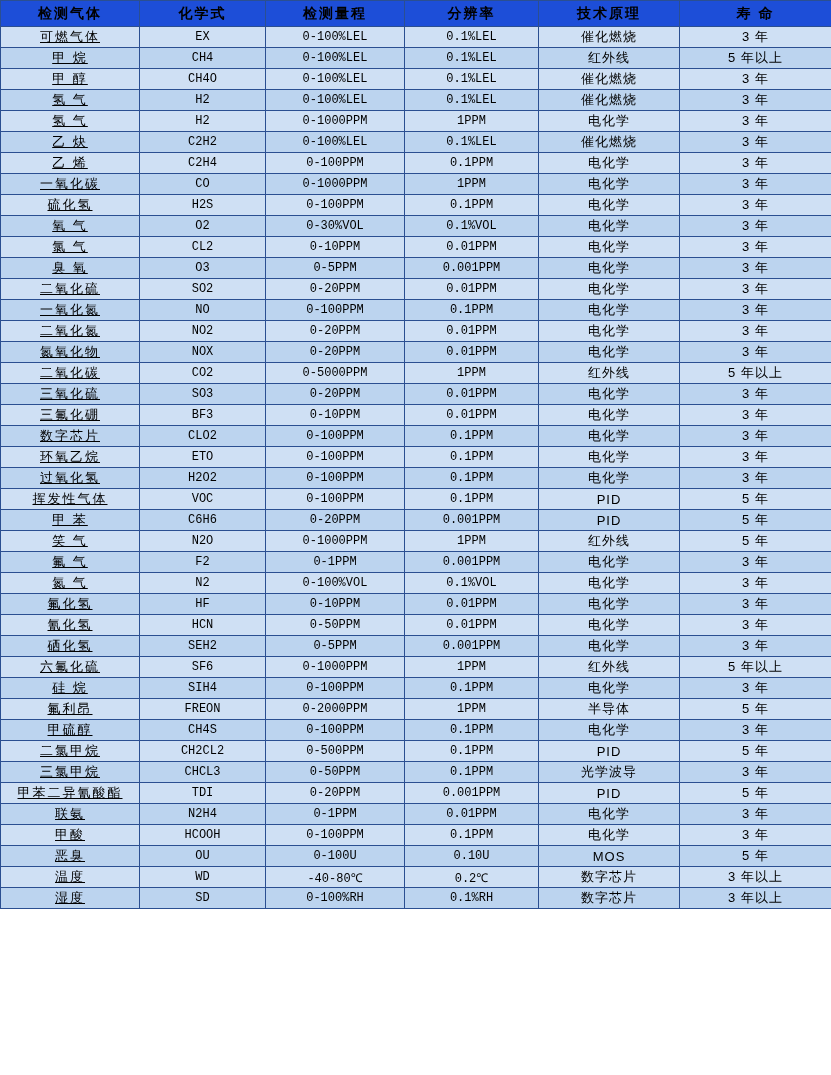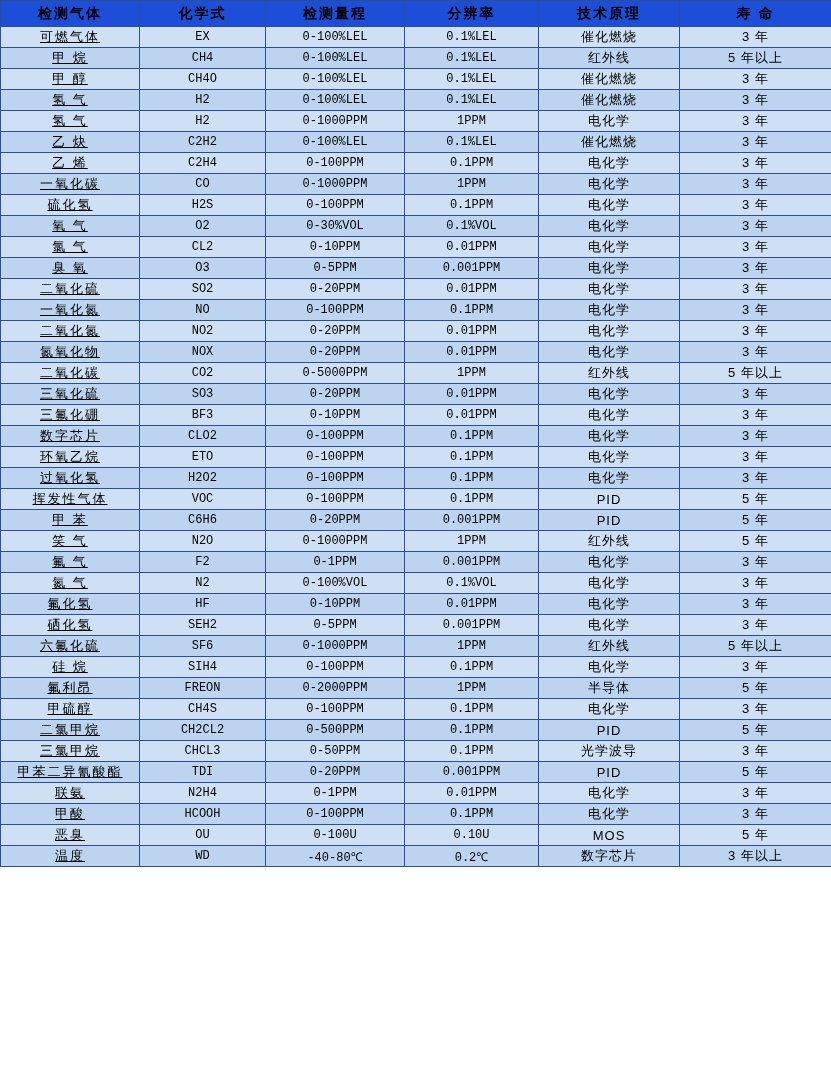--- a/index.html
+++ b/index.html
@@ -311,20 +311,28 @@
       </tr>
       <tr>
         <td class="col-name">氟化氢</td>
         <td class="col-formula">HF</td>
         <td class="col-range">0-10PPM</td>
         <td class="col-res">0.01PPM</td>
         <td class="col-principle">电化学</td>
         <td class="col-life">3 年</td>
       </tr>
       <tr>
+        <td class="col-name">氰化氢</td>
+        <td class="col-formula">HCN</td>
+        <td class="col-range">0-50PPM</td>
+        <td class="col-res">0.01PPM</td>
+        <td class="col-principle">电化学</td>
+        <td class="col-life">3 年</td>
+      </tr>
+      <tr>
         <td class="col-name">硒化氢</td>
         <td class="col-formula">SEH2</td>
         <td class="col-range">0-5PPM</td>
         <td class="col-res">0.001PPM</td>
         <td class="col-principle">电化学</td>
         <td class="col-life">3 年</td>
       </tr>
       <tr>
         <td class="col-name">六氟化硫</td>
         <td class="col-formula">SF6</td>
@@ -406,14 +414,22 @@
         <td class="col-life">5 年</td>
       </tr>
       <tr>
         <td class="col-name">温度</td>
         <td class="col-formula">WD</td>
         <td class="col-range">-40-80℃</td>
         <td class="col-res">0.2℃</td>
         <td class="col-principle">数字芯片</td>
         <td class="col-life">3 年以上</td>
       </tr>
+      <tr>
+        <td class="col-name">湿度</td>
+        <td class="col-formula">SD</td>
+        <td class="col-range">0-100%RH</td>
+        <td class="col-res">0.1%RH</td>
+        <td class="col-principle">数字芯片</td>
+        <td class="col-life">3 年以上</td>
+      </tr>
     </tbody>
 </table>
 
 </body></html>

